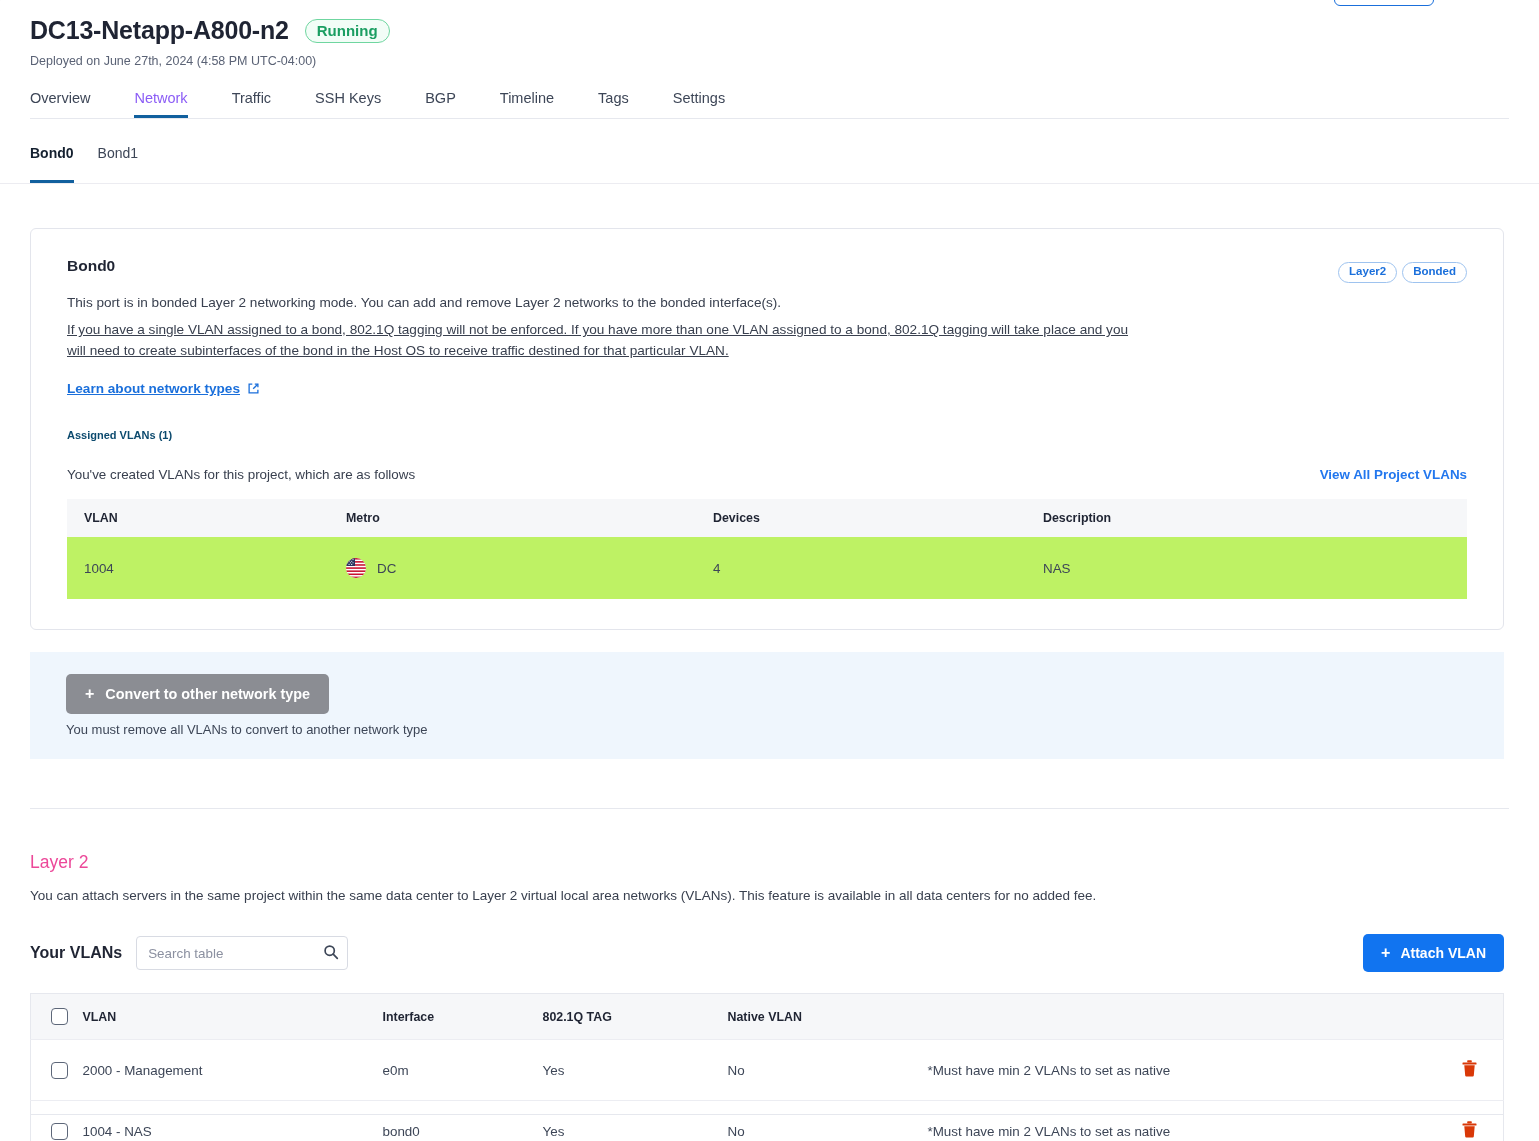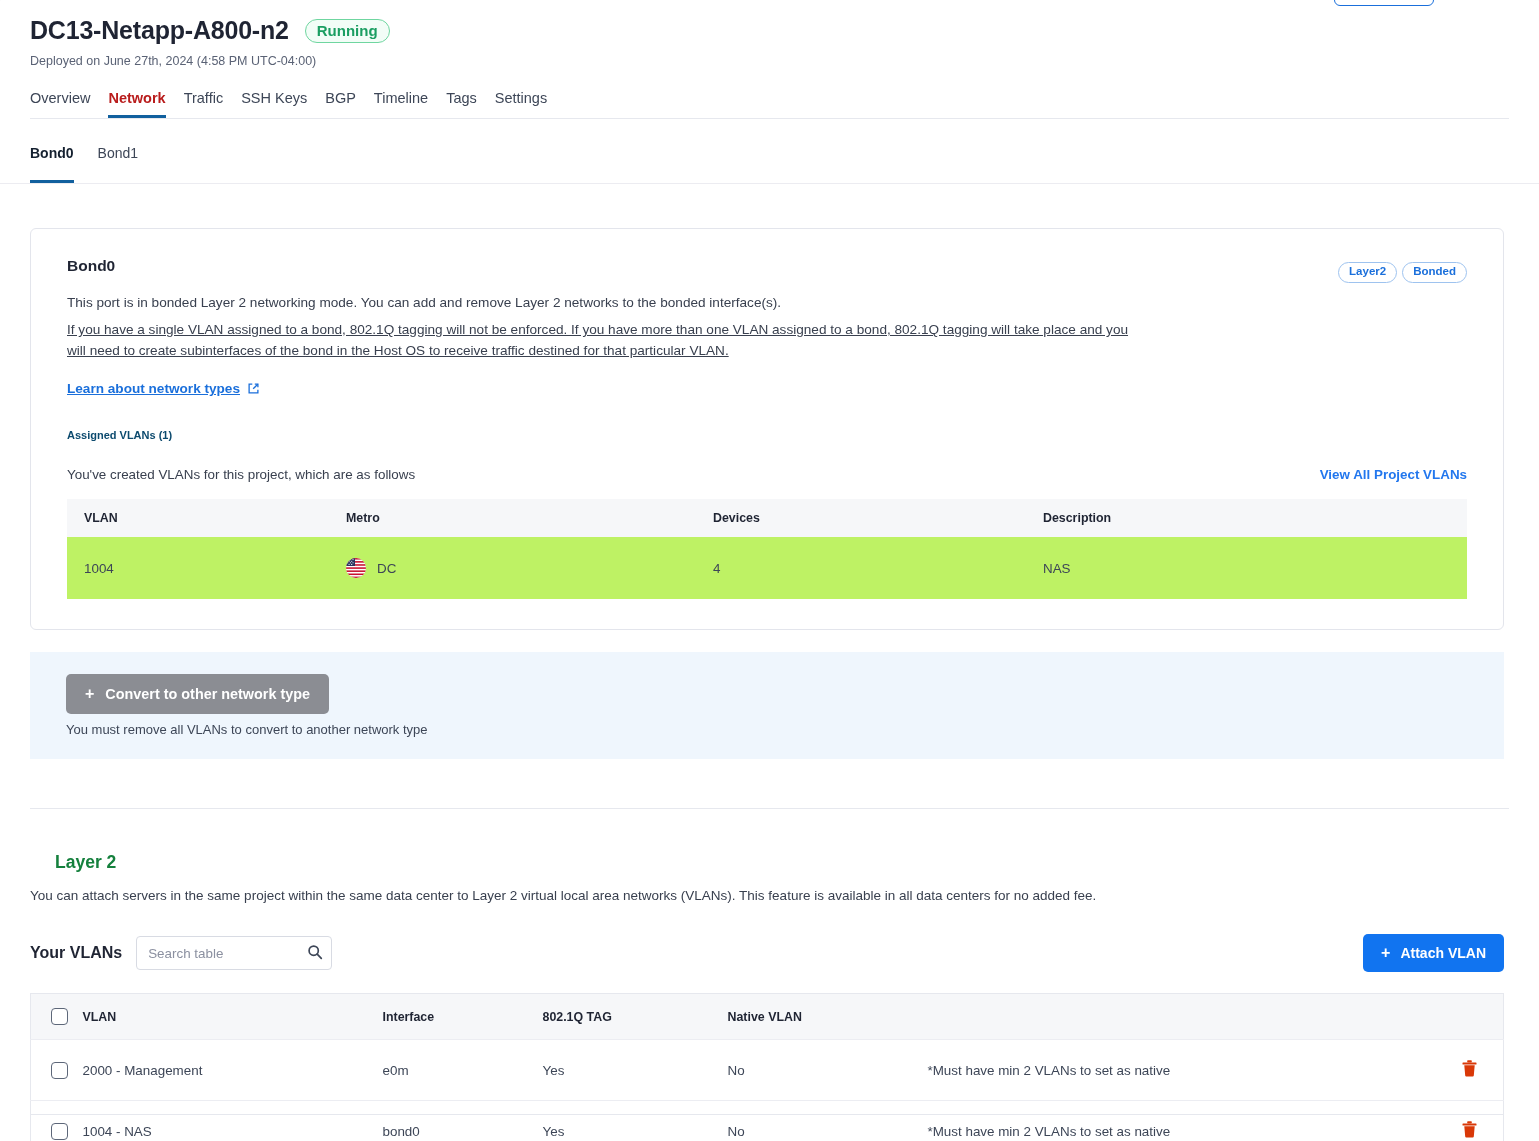--- a/index.html
+++ b/index.html
@@ -60,34 +60,34 @@
   }
   .deployed-line {
     margin-top: 9px;
     font-size: 12.5px;
     color: #5a6275;
   }
 
   
   .tabs {
     display: flex;
-    gap: 18px;
+    gap: 44px;
     margin-top: 22px;
     border-bottom: 1px solid #e6e8ee;
   }
   .tab {
     font-size: 14.5px;
     color: #3d4657;
     padding-bottom: 12px;
     cursor: pointer;
     white-space: nowrap;
   }
   .tab.active {
-    font-weight: bold;
-    color: #b91c1c;
+    font-weight: normal;
+    color: #8b5cf6;
     box-shadow: inset 0 -3px 0 0 #11609e;
   }
 
   
   .subtabs {
     display: flex;
     gap: 24px;
     padding: 0 30px;
     margin-top: 26px;
     border-bottom: 1px solid #ececf1;
@@ -223,40 +223,39 @@
     margin: 49px 30px 0 30px;
     border: none;
     border-top: 1px solid #e6e8ee;
   }
 
   
   .l2 { padding: 0 35px 0 30px; }
   .l2-title {
     margin-top: 43px;
     font-size: 17.5px;
-    font-weight: bold;
-    color: #15803d;
-    margin-left: 25px;
+    font-weight: normal;
+    color: #ec4899;
   }
   .l2-desc {
     margin-top: 15px;
     font-size: 13.5px;
     color: #39404f;
   }
   .l2-controls {
     margin-top: 31px;
     display: flex;
     align-items: center;
     justify-content: space-between;
   }
   .l2-left { display: flex; align-items: center; gap: 14px; }
   .your-vlans { font-size: 16px; font-weight: bold; color: #1f2433; }
   .search-wrap {
     position: relative;
-    width: 196px; height: 34px;
+    width: 212px; height: 34px;
   }
   .search-wrap input {
     width: 100%; height: 100%;
     border: 1px solid #d8dbe3;
     border-radius: 4px;
     padding: 0 32px 0 11px;
     font-family: inherit;
     font-size: 13.4px;
     color: #3d4657;
     background: #fff;

